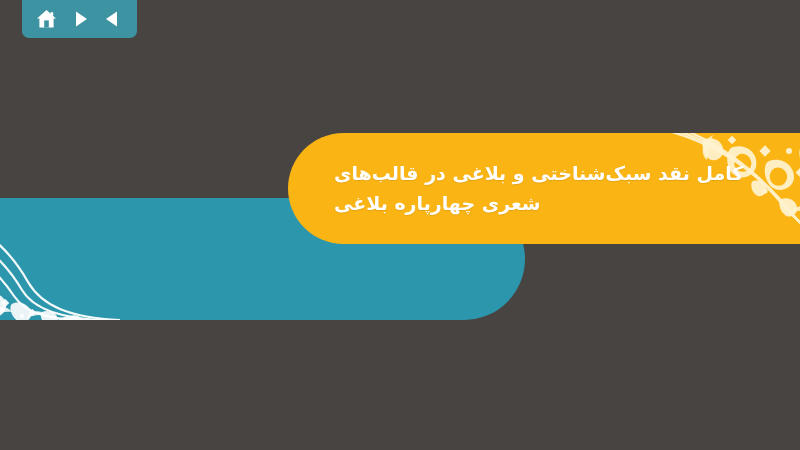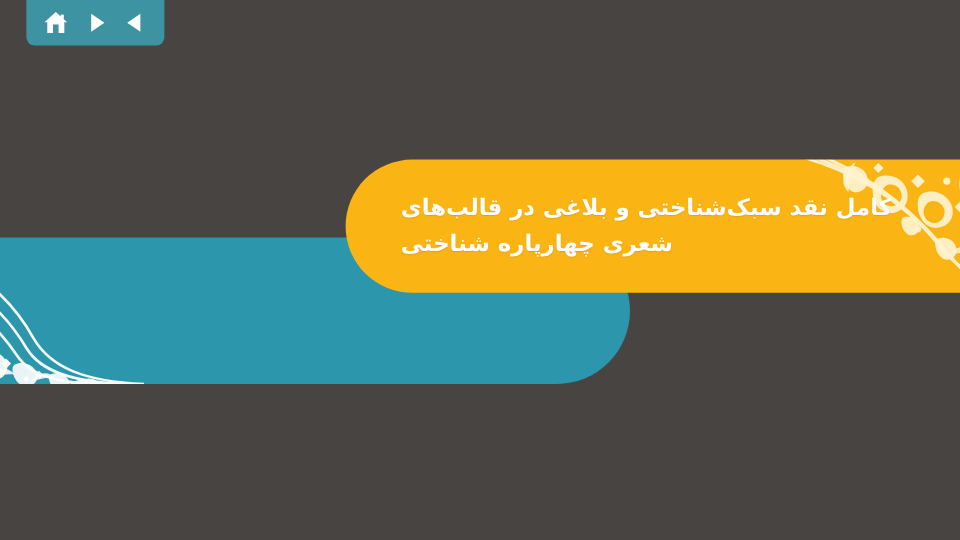--- a/index.html
+++ b/index.html
@@ -195,21 +195,21 @@
       </g>
       <g fill="#FFF3D0" opacity="0.85">
         <path d="M100 2 c-10 6 -14 18 -6 25 c1 -9 3 -18 6 -25 z"></path>
         <path d="M214 100 c6 -9 18 -10 24 -3 c-9 0 -17 1 -24 3 z"></path>
         <path d="M176 80 c7 -9 18 -9 23 -2 c-9 -1 -16 0 -23 2 z"></path>
       </g>
     </svg>
 
     <div class="title-block">
       <div class="title-line">کامل نقد سبک‌شناختی و بلاغی در قالب‌های</div>
-      <div class="title-line">شعری چهارپاره شناختی</div>
+      <div class="title-line">شعری چهارپاره بلاغی</div>
     </div>
   </div>
 
   <div class="navbar">
     <div class="navbtn">
       <svg width="18" height="18" viewBox="0 0 18 18">
         <polygon points="13,1.5 13,16.5 2,9" fill="#FFFFFF"></polygon>
       </svg>
     </div>
     <div class="navbtn">

